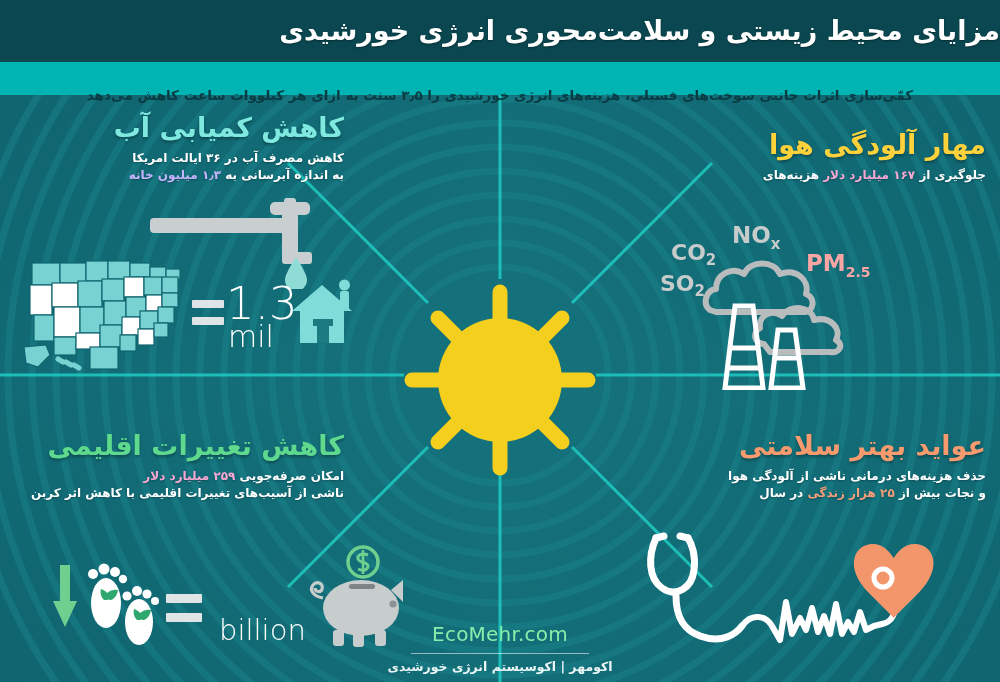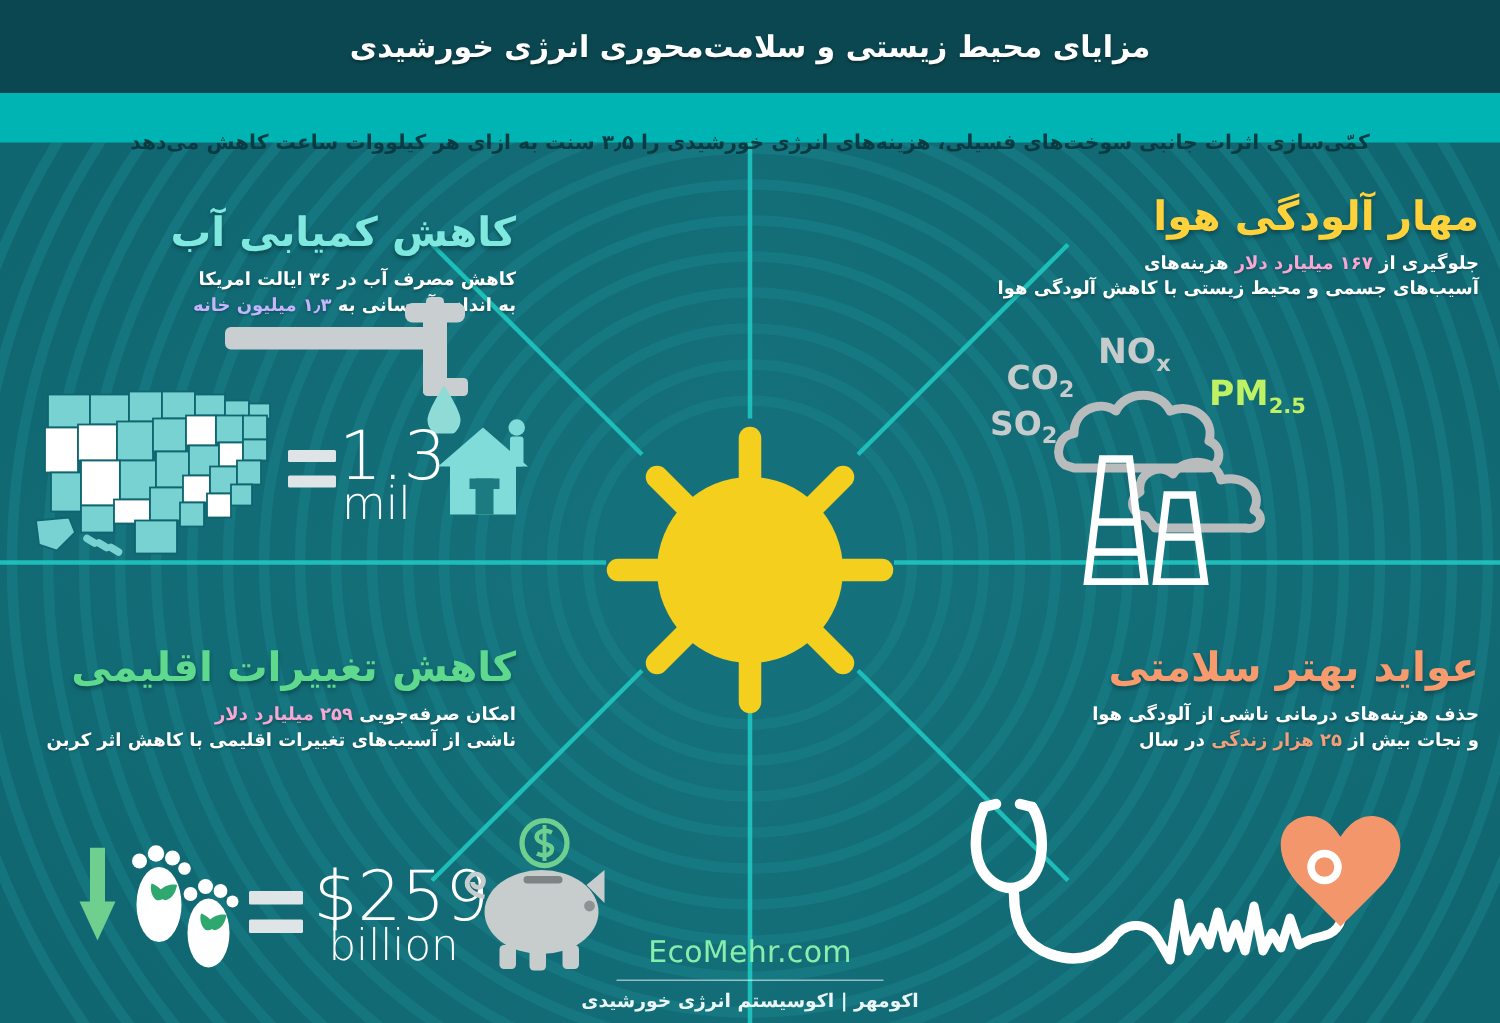--- a/index.html
+++ b/index.html
@@ -13,40 +13,40 @@
   .bg-base{position:absolute;inset:0;background:#136a72;}
   .quad{position:absolute;width:500px;height:293px;}
   .q-tl{left:0;top:95px;background:linear-gradient(135deg,#0f6570 0%,#15727c 100%);}
   .q-tr{left:500px;top:95px;background:linear-gradient(225deg,#0f6570 0%,#15727c 100%);}
   .q-bl{left:0;top:388px;height:294px;background:linear-gradient(45deg,#0f6570 0%,#15727c 100%);}
   .q-br{left:500px;top:388px;height:294px;background:linear-gradient(315deg,#0f6570 0%,#15727c 100%);}
   .rings{position:absolute;left:0;top:95px;width:1000px;height:587px;}
   
   .header{position:absolute;left:0;top:0;width:1000px;height:62px;background:#0b4750;}
   .header h1{
-    margin:0;color:#ffffff;font-size:20px;font-weight:bold;line-height:62px;
-    text-align:center;direction:rtl;letter-spacing:-.3px;
+    margin:0;color:#ffffff;font-size:27px;font-weight:bold;line-height:62px;
+    direction:rtl;letter-spacing:-.3px;
     text-shadow:0 1px 2px rgba(0,0,0,.35);
   }
   .subbar{position:absolute;left:0;top:62px;width:1000px;height:33px;background:#00b4b4;}
   .subbar p{
     margin:17px;color:#0a3b42;font-size:13.5px;font-weight:bold;line-height:33px;
     text-align:center;direction:rtl;
   }
   
   .sec{position:absolute;direction:rtl;}
   .sec h2{margin:0;font-size:27px;font-weight:bold;line-height:1.15;
           text-shadow:0 2px 3px rgba(0,0,0,.3);}
   .sec .body{margin-top:7px;color:#ffffff;font-size:12px;font-weight:bold;line-height:1.45;
              text-shadow:0 1px 2px rgba(0,0,0,.28);}
   .hl-mint{color:#c4b5fd;}
   .hl-green{color:#f9a8d4;}
   .hl-orange{color:#f2a07b;}
   .s-water{left:14px;top:112px;width:330px;text-align:right;}
-  .s-water h2{color:#7fe8df;margin-top:28px;}
+  .s-water h2{color:#7fe8df;}
   .s-air{left:560px;top:112px;width:426px;text-align:right;}
   .s-air h2{color:#ffd23b;margin-top:17px;}
   .s-climate{left:14px;top:430px;width:330px;text-align:right;}
   .s-climate h2{color:#5fd98d;}
   .s-health{left:560px;top:430px;width:426px;text-align:right;}
   .s-health h2{color:#f79a6e;}
   
   .eq{position:absolute;}
   .eq span{display:block;background:#dfe5e6;border-radius:1px;}
   
@@ -216,31 +216,30 @@
       <rect x="25" y="42" width="20" height="7" fill="#1b7b80"></rect>
     </svg>
   </div>
 
   <div class="sec s-air">
     <h2>مهار آلودگی هوا</h2>
     <div class="body">
       <div>
         <span>جلوگیری از </span><span class="hl-green">۱۶۷ میلیارد دلار</span><span> هزینه‌های</span>
       </div>
-      <div>آسیب‌های جسمی و محیط زیستی با کاهش آلودگی هوا</div>
     </div>
   </div>
 
   <div style="position:absolute;left:671px;top:240px;color:#c6cbcc;font-size:22px;font-weight:bold;">
     <span>CO</span><sub style="font-size:15px;">2</sub>
   </div>
   <div style="position:absolute;left:732px;top:222px;color:#c6cbcc;font-size:23px;font-weight:bold;">
     <span>NO</span><sub style="font-size:15px;">x</sub>
   </div>
-  <div style="position:absolute;left:806px;top:250px;color:#bef264;font-size:23px;font-weight:bold;">
+  <div style="position:absolute;left:806px;top:250px;color:#fca5a5;font-size:23px;font-weight:bold;">
     <span>PM</span><sub style="font-size:14px;">2.5</sub>
   </div>
   <div style="position:absolute;left:660px;top:271px;color:#c6cbcc;font-size:22px;font-weight:bold;">
     <span>SO</span><sub style="font-size:15px;">2</sub>
   </div>
 
   <div style="position:absolute;left:700px;top:248px;">
     <svg width="190" height="110" viewBox="0 0 190 110">
       <g fill="none" stroke="#b8bcbd" stroke-width="6" stroke-linejoin="round">
         <path d="M10 62 C2 56 6 42 16 41 C16 26 32 18 44 26 C50 12 74 12 80 26
@@ -300,21 +299,20 @@
         <path d="M55 58 c6 -6 12 -4 12 -4 c0 0 -1 8 -7 10 c-4 1 -5 -6 -5 -6 Z"></path>
         <path d="M53 64 c-5 -5 -3 -11 -3 -11 c0 0 7 2 8 8 c1 4 -5 3 -5 3 Z"></path>
       </g>
     </svg>
   </div>
 
   <div class="eq" style="left:166px;top:594px;">
     <span style="width:36px;height:9px;"></span>
     <span style="width:36px;height:9px;margin-top:10px;"></span>
   </div>
-  <div class="bignum" style="left:209px;top:576px;font-size:46px;">$259</div>
   <div class="bignum" style="left:219px;top:617px;font-size:29px;">billion</div>
 
   <div style="position:absolute;left:303px;top:540px;">
     <svg width="108" height="110" viewBox="0 0 108 110">
       <g fill="none" stroke="#6fcf8f" stroke-width="3.5">
         <circle cx="60" cy="22" r="15"></circle>
         <path d="M65 15 c-7 -3 -11 1 -10 4 c1 4 10 3 10 7 c0 3 -4 6 -10 3" stroke-width="3" fill="none"></path>
         <line x1="60" y1="10" x2="60" y2="34" stroke-width="2.6"></line>
       </g>
       <g fill="#c7cccd">

